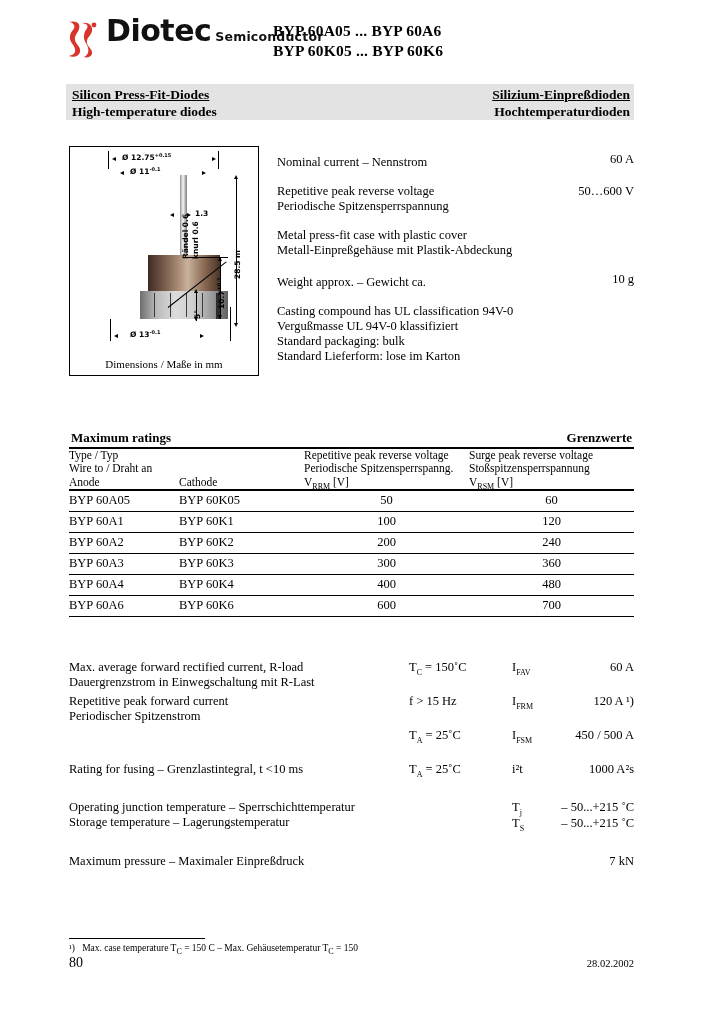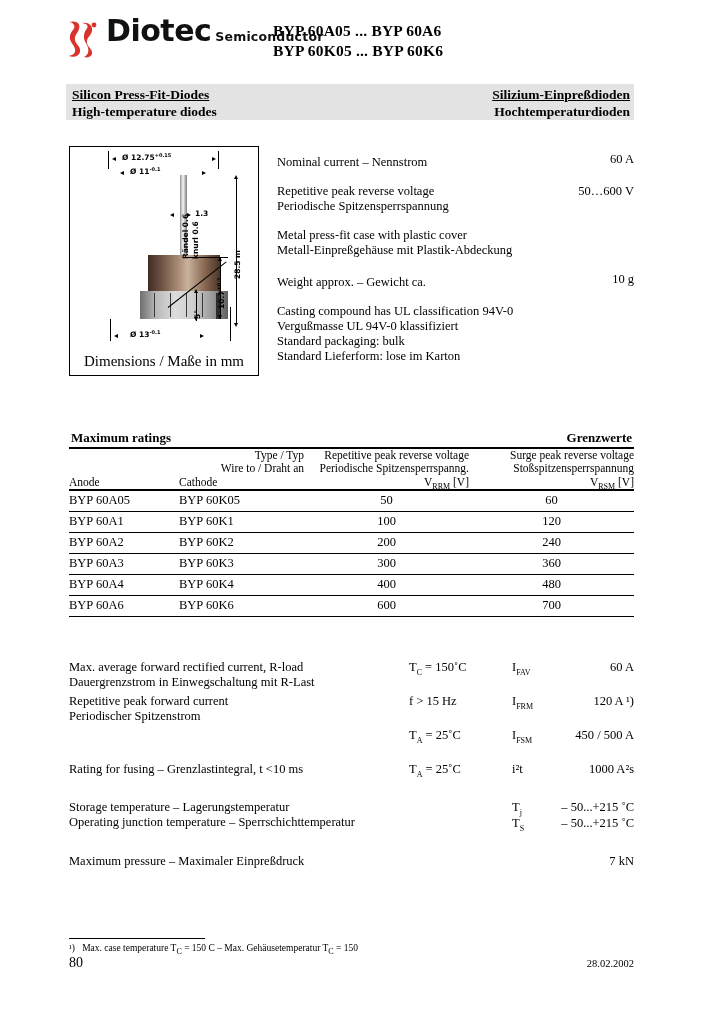--- a/index.html
+++ b/index.html
@@ -80,39 +80,39 @@
     position:absolute;left:78px;top:108px;width:72px;height:36px;
     background:linear-gradient(to right,#3f2c21 0%,#6d5243 18%,#a98b74 42%,#c9b29c 55%,#8a6a53 78%,#4a3427 100%);
   }
   .body-base{
     position:absolute;left:70px;top:144px;width:88px;height:28px;
     background:linear-gradient(to right,#6e6e6e 0%,#b9b9b9 18%,#dcdcdc 40%,#cfcfcf 60%,#9a9a9a 82%,#5f5f5f 100%);
   }
   .knurl{position:absolute;top:146px;width:1px;height:24px;background:#3a3a3a;}
   .caption{
     position:absolute;left:0;right:0;bottom:5px;text-align:center;
-    font-family:"Liberation Serif", serif;font-size:15px;
+    font-family:"Liberation Serif", serif;font-size:11px;
   }
   .leader{position:absolute;background:#000;height:1px;transform-origin:left center;}
 
   
   .specs{position:absolute;left:277px;top:152px;width:357px;}
   .spec-row{position:relative;margin-bottom:12px;}
   .spec-txt{font-size:12.5px;line-height:15px;display:inline-block;max-width:275px;}
   .spec-val{position:absolute;right:0;top:0;font-size:12.5px;line-height:15px;text-align:right;white-space:nowrap;}
 
   
   .ratings{position:absolute;left:69px;top:430px;width:565px;}
   .rat-head{position:relative;height:17px;}
   .rat-head .l{position:absolute;left:2px;top:0;font-weight:bold;font-size:13px;}
   .rat-head .r{position:absolute;right:2px;top:0;font-weight:bold;font-size:13px;}
   .rule-thick{height:1.6px;background:#000;}
   table.rt{width:100%;border-collapse:collapse;font-size:12px;}
   table.rt td,table.rt th{padding:0;font-weight:normal;}
-  .colhead{text-align:right;font-size:11.5px;line-height:13.5px;padding-top:3px;padding-bottom:2px;}
+  .colhead{text-align:left;font-size:11.5px;line-height:13.5px;padding-top:3px;padding-bottom:2px;}
   .ch-anode{text-align:left;padding-left:4px;}
   .ch-cathode{text-align:left;padding-left:14px;}
   .sub{font-size:8px;vertical-align:sub;line-height:0;}
   td.c-anode{text-align:left;padding-left:4px;}
   td.c-cathode{text-align:left;padding-left:14px;}
   td.c-num{text-align:center;}
   tr.drow td{padding-top:2.5px;padding-bottom:2.5px;font-size:12.5px;}
   tr.drow{border-bottom:1px solid #000;}
   tr.drow.last{border-bottom:none;}
 
@@ -379,22 +379,22 @@
       <div class="p-desc">
         <div>Rating for fusing – Grenzlastintegral, t &lt;10 ms</div>
       </div>
       <div class="p-cond"><span>T</span><span class="sub">A</span><span> = 25˚C</span></div>
       <div class="p-sym">i²t</div>
       <div class="p-val">1000 A²s</div>
     </div>
 
     <div class="p-row" style="margin-bottom:22px;min-height:32px;">
       <div class="p-desc">
+        <div>Operating junction temperature – Sperrschichttemperatur</div>
         <div>Storage temperature – Lagerungstemperatur</div>
-        <div>Operating junction temperature – Sperrschichttemperatur</div>
       </div>
       <div class="p-sym"><span>T</span><span class="sub">j</span></div>
       <div class="p-sym2"><span>T</span><span class="sub">S</span></div>
       <div class="p-val">– 50...+215 ˚C</div>
       <div class="p-val2">– 50...+215 ˚C</div>
     </div>
 
     <div class="p-row">
       <div class="p-desc">Maximum pressure – Maximaler Einpreßdruck</div>
       <div class="p-val">7 kN</div>

